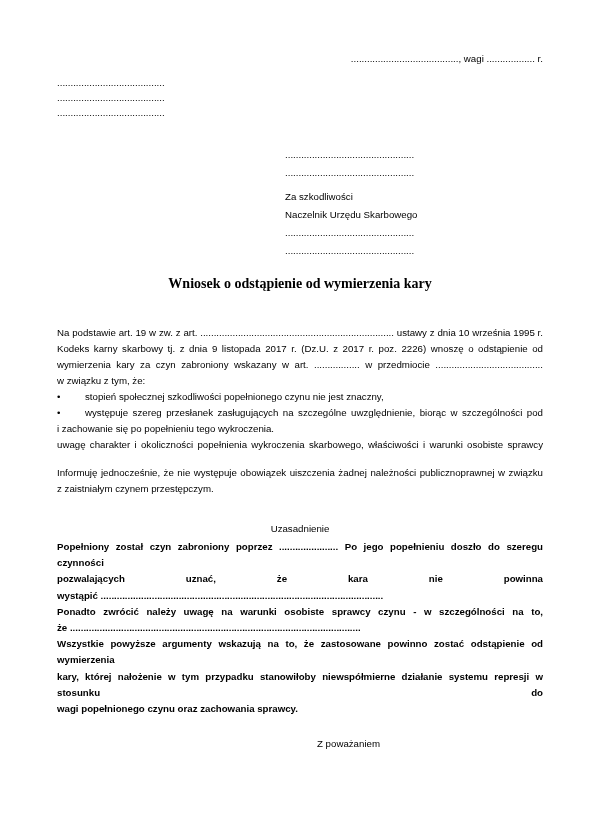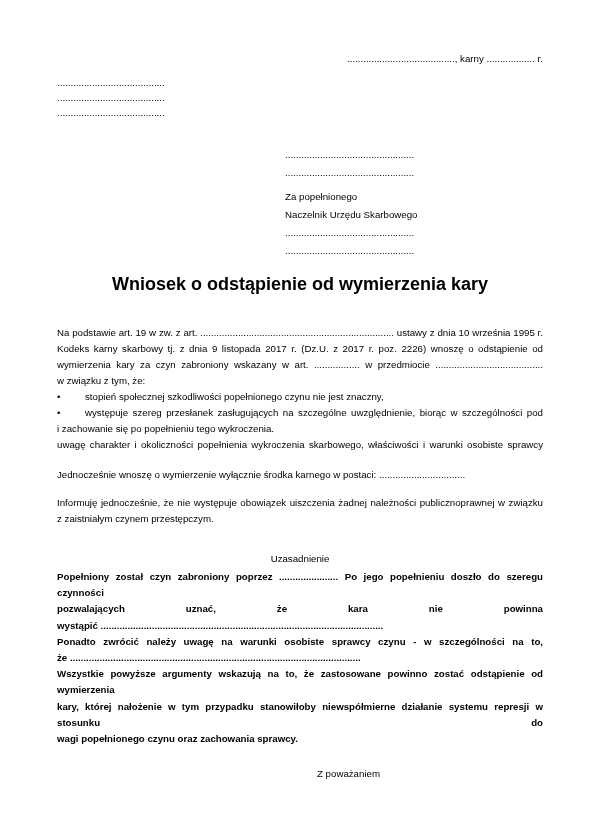--- a/index.html
+++ b/index.html
@@ -11,51 +11,51 @@
   }
   .content { padding:0 57px; }
   .date-line { margin-top:53px; line-height:12px; text-align:right; }
   .sender { margin-top:10px; }
   .sender .fill { line-height:15px; }
   .recipient { margin-top:26px; margin-left:228px; }
   .recipient div { line-height:18px; }
   .recipient .via { margin-top:6px; }
   .title {
     margin:16px 0 4px 0; padding:0; text-align:center;
-    font-size:18px; font-weight:bold; line-height:16px;
+    font-size:14px; font-weight:bold; line-height:16px;font-family:Liberation Serif, serif;
   }
   .intro { margin-top:33px; }
   .ln  { line-height:16px; }
   .ln2 { line-height:16.2px;font-weight:bold; }
   .just { text-align:justify; text-align-last:justify; }
   .bmark { display:inline-block; width:28px; }
   .request { margin-top:14px; }
   .info { margin-top:12px; }
   .uz-heading { margin-top:24px; line-height:16px; text-align:center; }
   .uz { margin-top:2px; }
   .closing { margin-top:20px; margin-left:260px; line-height:14px; }
 </style>
 </head>
 <body>
 
 <div class="page">
   <div class="content">
 
-    <div class="date-line">........................................, karny .................. r.</div>
+    <div class="date-line">........................................, wagi .................. r.</div>
 
     <div class="sender">
       <div class="fill">........................................</div>
       <div class="fill">........................................</div>
       <div class="fill">........................................</div>
     </div>
 
     <div class="recipient">
       <div>................................................</div>
       <div>................................................</div>
-      <div class="via">Za popełnionego</div>
+      <div class="via">Za szkodliwości</div>
       <div>Naczelnik Urzędu Skarbowego</div>
       <div>................................................</div>
       <div>................................................</div>
     </div>
 
     <h1 class="title">Wniosek o odstąpienie od wymierzenia kary</h1>
 
     <div class="intro">
       <div class="ln just">Na podstawie art. 19 w zw. z art. ........................................................................ ustawy z dnia 10 września 1995 r.</div>
       <div class="ln just">Kodeks karny skarbowy tj. z dnia 9 listopada 2017 r. (Dz.U. z 2017 r. poz. 2226) wnoszę o odstąpienie od</div>
@@ -63,21 +63,20 @@
       <div class="ln">w związku z tym, że:</div>
     </div>
 
     <div>
       <div class="ln"><span class="bmark">•</span><span>stopień społecznej szkodliwości popełnionego czynu nie jest znaczny,</span></div>
       <div class="ln just"><span class="bmark">•</span><span>występuje szereg przesłanek zasługujących na szczególne uwzględnienie, biorąc w szczególności pod</span></div>
       <div class="ln">i zachowanie się po popełnieniu tego wykroczenia.</div>
       <div class="ln just">uwagę charakter i okoliczności popełnienia wykroczenia skarbowego, właściwości i warunki osobiste sprawcy</div>
     </div>
 
-    <div class="ln request">Jednocześnie wnoszę o wymierzenie wyłącznie środka karnego w postaci: ................................</div>
 
     <div class="info">
       <div class="ln just">Informuję jednocześnie, że nie występuje obowiązek uiszczenia żadnej należności publicznoprawnej w związku</div>
       <div class="ln">z zaistniałym czynem przestępczym.</div>
     </div>
 
     <div class="uz-heading">Uzasadnienie</div>
 
     <div class="uz">
       <div class="ln2 just">Popełniony został czyn zabroniony poprzez ...................... Po jego popełnieniu doszło do szeregu czynności</div>

